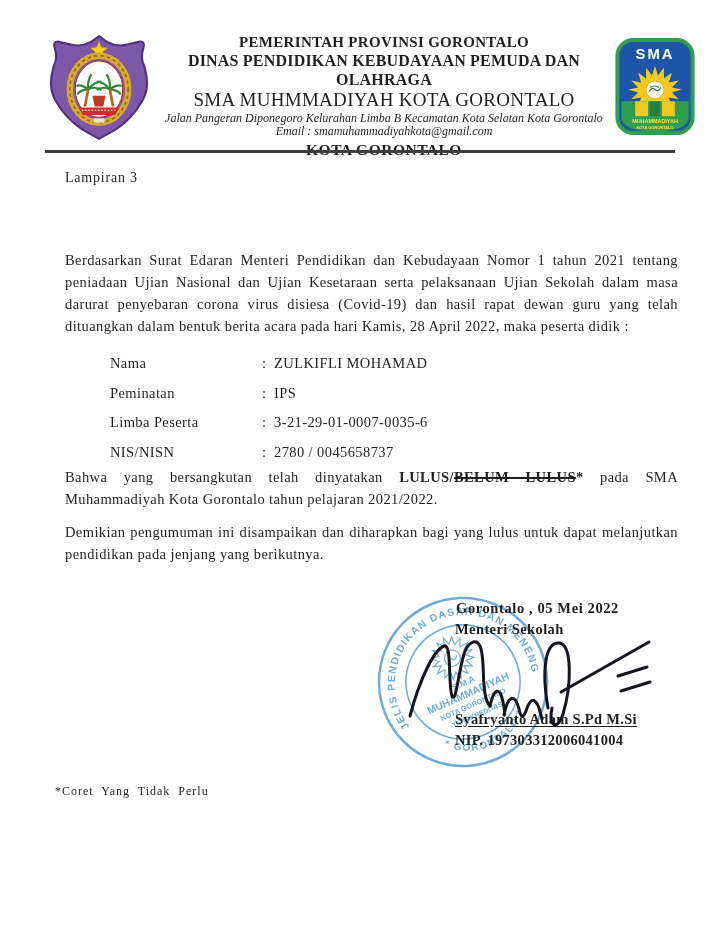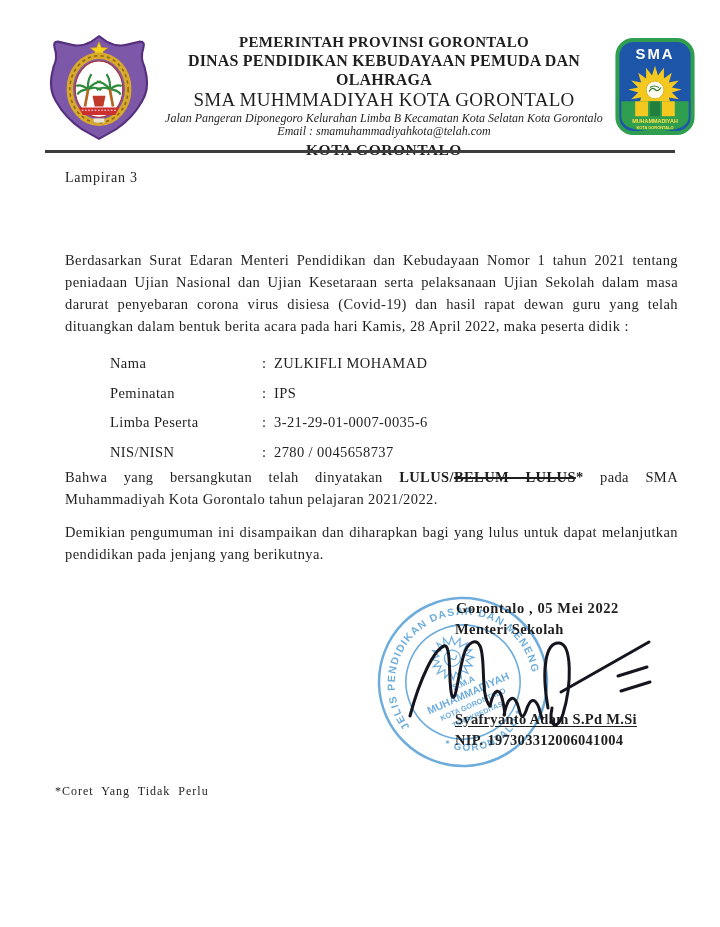--- a/index.html
+++ b/index.html
@@ -70,21 +70,21 @@
       <path d="M31,69 L69,69 L65,76 L35,76 Z" fill="#cf2e2e"></path>
       <path d="M34,71.5 h32" stroke="#ffffff" stroke-width="1" stroke-dasharray="1.5,1.5"></path>
       <path d="M45,79 h10 v4 h-10 Z" fill="#e8e2d2"></path>
     </svg>
 
     <div class="header-text">
       <div class="h-line1">PEMERINTAH PROVINSI GORONTALO</div>
       <div class="h-line2">DINAS PENDIDIKAN KEBUDAYAAN PEMUDA DAN OLAHRAGA</div>
       <div class="h-line3">SMA MUHMMADIYAH KOTA GORONTALO</div>
       <div class="h-address">Jalan Pangeran Diponegoro Kelurahan Limba B Kecamatan Kota Selatan Kota Gorontalo</div>
-      <div class="h-email">Email : smamuhammadiyahkota@telah.com</div>
+      <div class="h-email">Email : smamuhammadiyahkota@gmail.com</div>
       <div class="h-city">KOTA GORONTALO</div>
     </div>
 
     <svg class="logo-right" viewBox="0 0 80 98">
       <rect x="2" y="2" width="76" height="94" rx="16" fill="#1d56a8" stroke="#2f9e4f" stroke-width="4"></rect>
       <text x="40" y="21" text-anchor="middle" font-family="Liberation Sans, sans-serif" font-size="15" font-weight="bold" fill="#ffffff" letter-spacing="2">SMA</text>
       <g>
         <polygon fill="#f4c81f" points="40,28 43,38 49,30 49,41 57,35 54,45 64,43 57,50 67,52 57,55 64,62 54,60 57,70 49,64 49,75 43,67 40,77 37,67 31,75 31,64 23,70 26,60 16,62 23,55 13,52 23,50 16,43 26,45 23,35 31,41 31,30 37,38"></polygon>
         <circle cx="40" cy="52.5" r="9" fill="#fdfbef" stroke="#d8b520" stroke-width="1"></circle>
         <path d="M34,54 q3,-5 6,-2 q3,3 6,-2 M35,50 q4,-3 9,0" stroke="#2f7a33" stroke-width="1.2" fill="none"></path>

